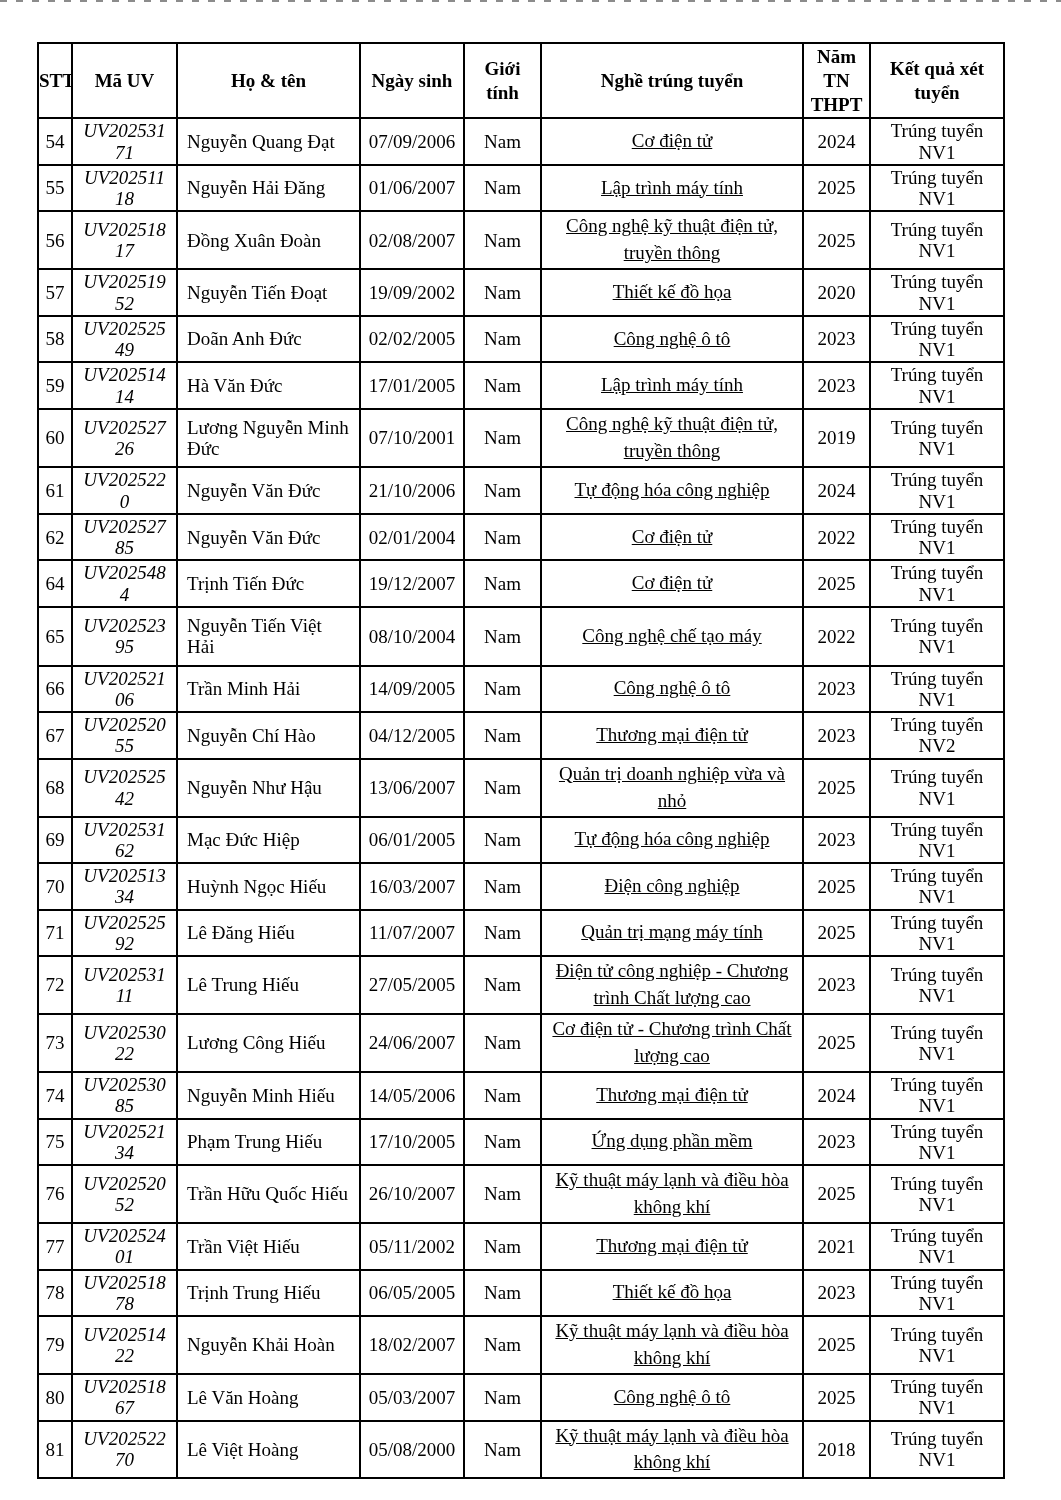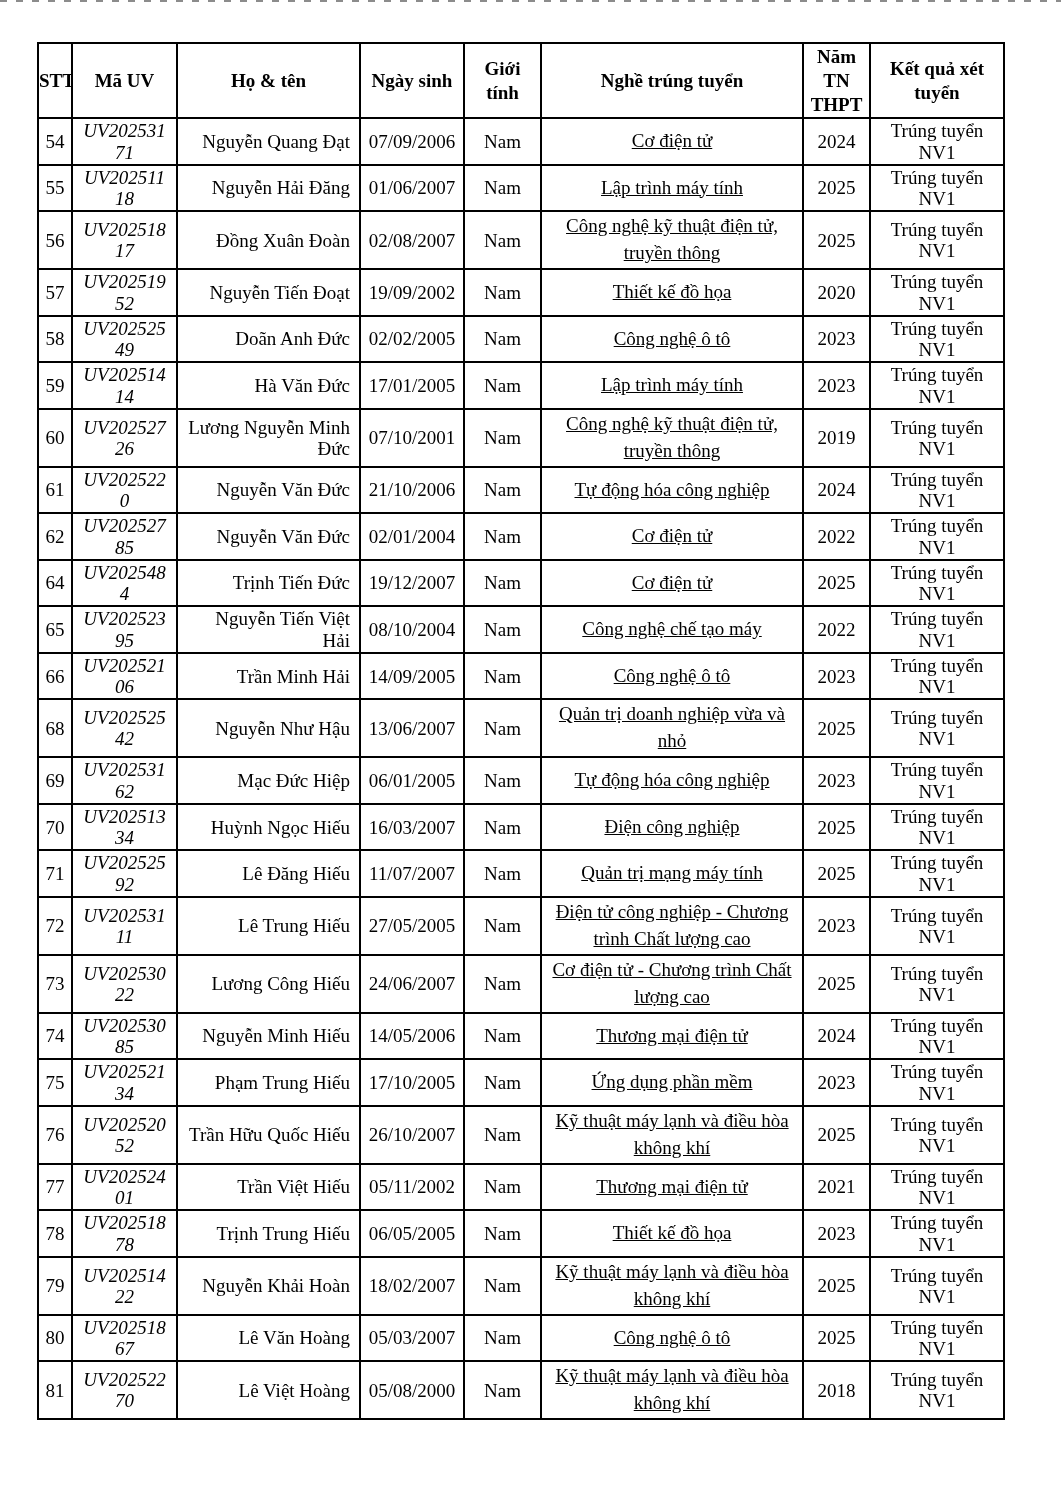--- a/index.html
+++ b/index.html
@@ -34,21 +34,21 @@
     padding: 1px 4px;
     overflow: hidden;
   }
   th {
     font-weight: bold;
     line-height: 1.25;
     padding: 1px 3px;
   }
   .th-stt { padding: 0; white-space: nowrap; }
   td { line-height: 1.12; }
-  td.name { text-align: right; padding: 1px 9px; }
+  td.name { text-align: left; padding: 7px 9px; }
   td.nghe { line-height: 1.42; padding: 1px 10px; text-decoration: underline; }
   .wrap-code {
     display: inline-block;
     width: 88px;
     word-break: break-all;
     vertical-align: middle;
     font-style: italic;
   }
   .wrap-result {
     display: inline-block;
@@ -247,20 +247,34 @@
     <td class="name">Trần Minh Hải</td>
     <td>14/09/2005</td>
     <td>Nam</td>
     <td class="nghe">Công nghệ ô tô</td>
     <td>2023</td>
     <td>
       <span class="wrap-result">Trúng tuyển NV1</span>
     </td>
   </tr>
       <tr>
+    <td>67</td>
+    <td>
+      <span class="wrap-code">UV20252055</span>
+    </td>
+    <td class="name">Nguyễn Chí Hào</td>
+    <td>04/12/2005</td>
+    <td>Nam</td>
+    <td class="nghe">Thương mại điện tử</td>
+    <td>2023</td>
+    <td>
+      <span class="wrap-result">Trúng tuyển NV2</span>
+    </td>
+  </tr>
+      <tr>
     <td>68</td>
     <td>
       <span class="wrap-code">UV20252542</span>
     </td>
     <td class="name">Nguyễn Như Hậu</td>
     <td>13/06/2007</td>
     <td>Nam</td>
     <td class="nghe">Quản trị doanh nghiệp vừa và nhỏ</td>
     <td>2025</td>
     <td>

